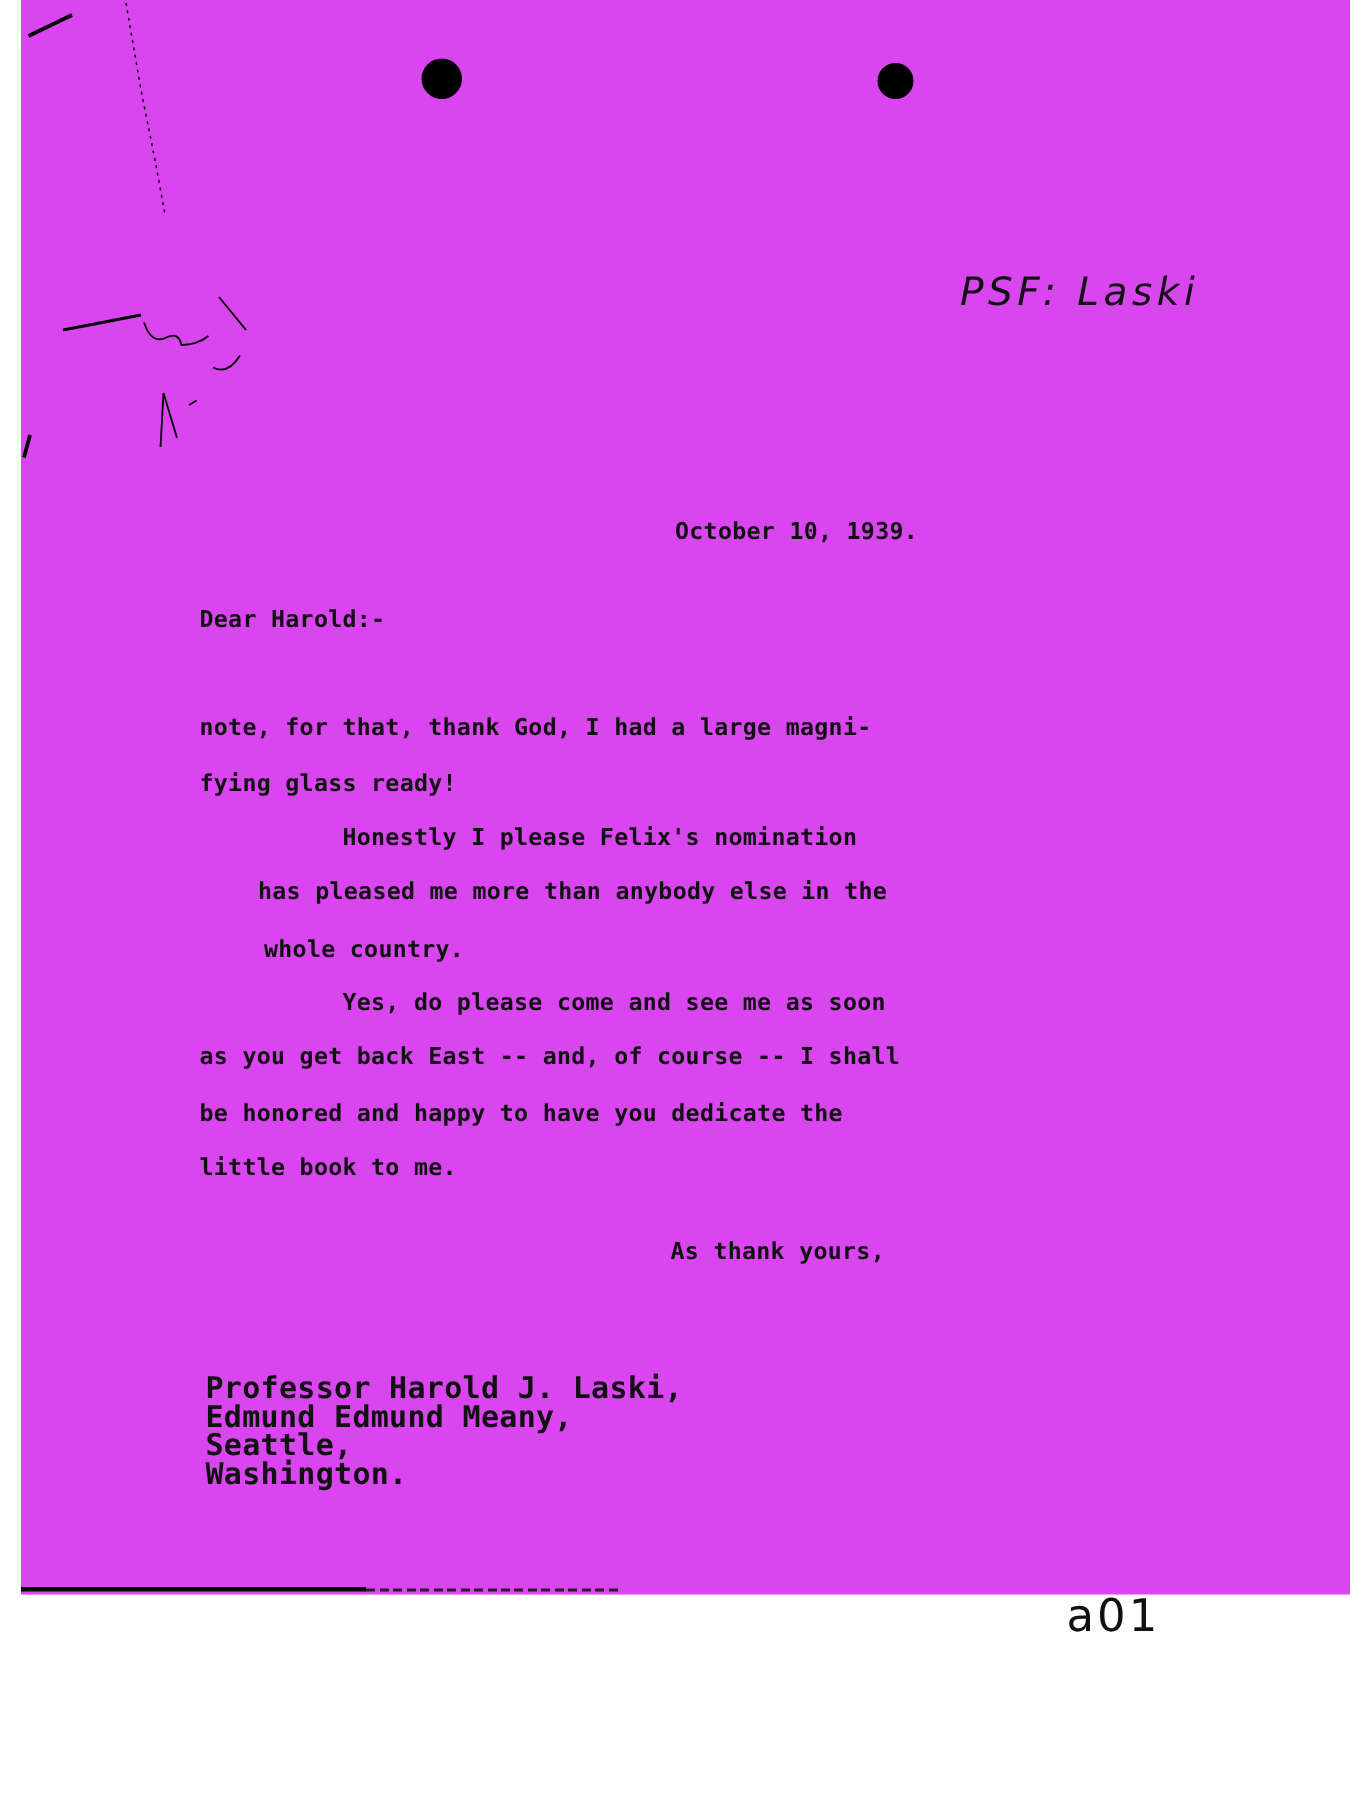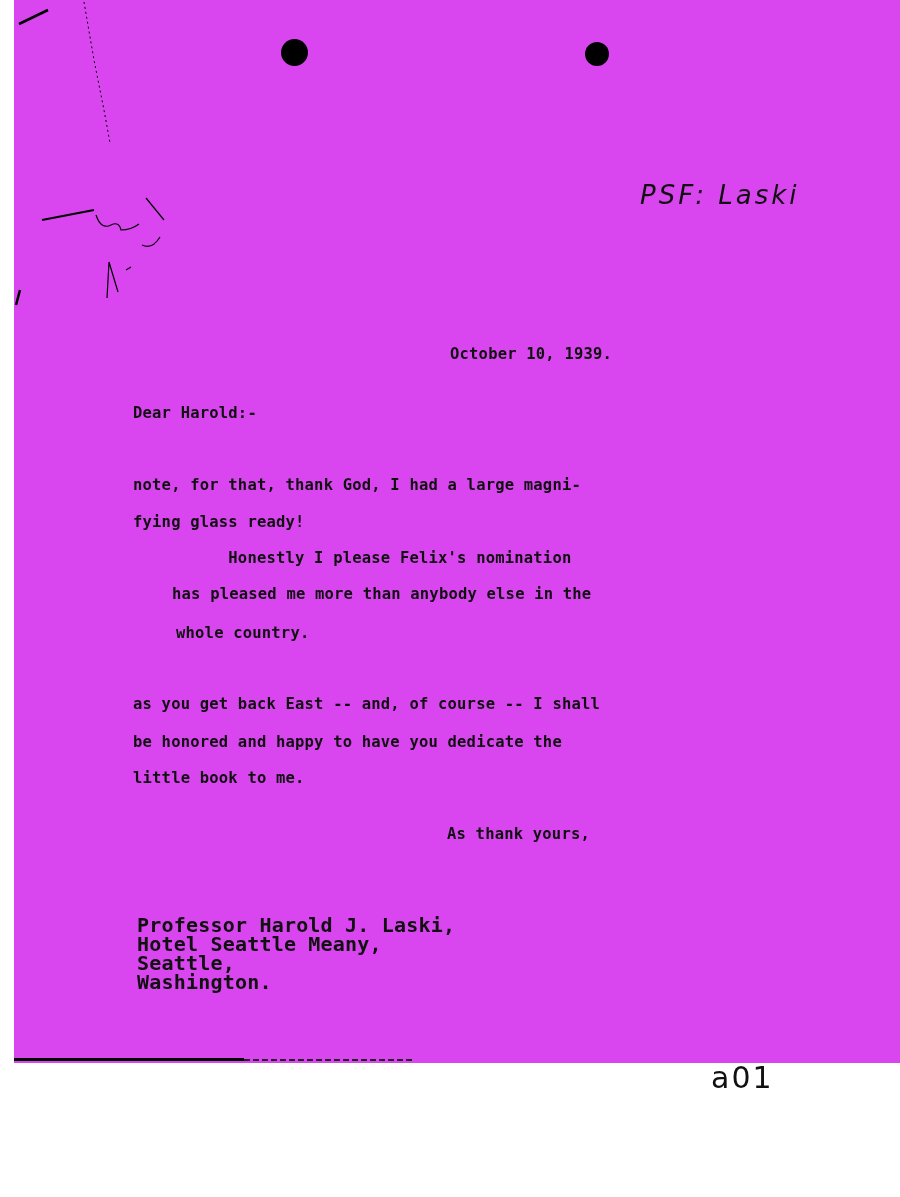--- a/index.html
+++ b/index.html
@@ -55,28 +55,29 @@
 
   <div class="type" style="left:436px; top:345px;">October 10, 1939.</div>
 
   <div class="type" style="left:119px; top:404px;">Dear Harold:-</div>
 
   <div class="type" style="left:119px; top:476px;">note, for that, thank God, I had a large magni-</div>
   <div class="type" style="left:119px; top:513px;text-align:right;">fying glass ready!</div>
   <div class="type" style="left:119px; top:549px;">          Honestly I please Felix's nomination</div>
   <div class="type" style="left:119px; top:585px;margin-left:39px;">has pleased me more than anybody else in the</div>
   <div class="type" style="left:119px; top:624px;margin-left:43px;">whole country.</div>
+  <div class="type" style="left:119px; top:659px;">          Yes, do please come and see me as soon</div>
   <div class="type" style="left:119px; top:695px;">as you get back East -- and, of course -- I shall</div>
   <div class="type" style="left:119px; top:733px;">be honored and happy to have you dedicate the</div>
   <div class="type" style="left:119px; top:769px;">little book to me.</div>
 
   <div class="type" style="left:433px; top:825px;">As thank yours,</div>
 
   <div class="type addr" style="left:123px; top:916px;">Professor Harold J. Laski,</div>
-  <div class="type addr" style="left:123px; top:935px;">Hotel Seattle Meany,</div>
+  <div class="type addr" style="left:123px; top:935px;">Edmund Edmund Meany,</div>
   <div class="type addr" style="left:123px; top:954px;">Seattle,</div>
   <div class="type addr" style="left:123px; top:973px;">Washington.</div>
 
   <div class="hand" style="left:697px; top:1060px; font-size:30px; letter-spacing:2px;">a01</div>
 
   <div class="edge-right"></div>
   <div class="edge-right-dots"></div>
   <div class="edge-right-dots2"></div>
   <div class="edge-bottom"></div>
   <div class="edge-bottom2"></div>

